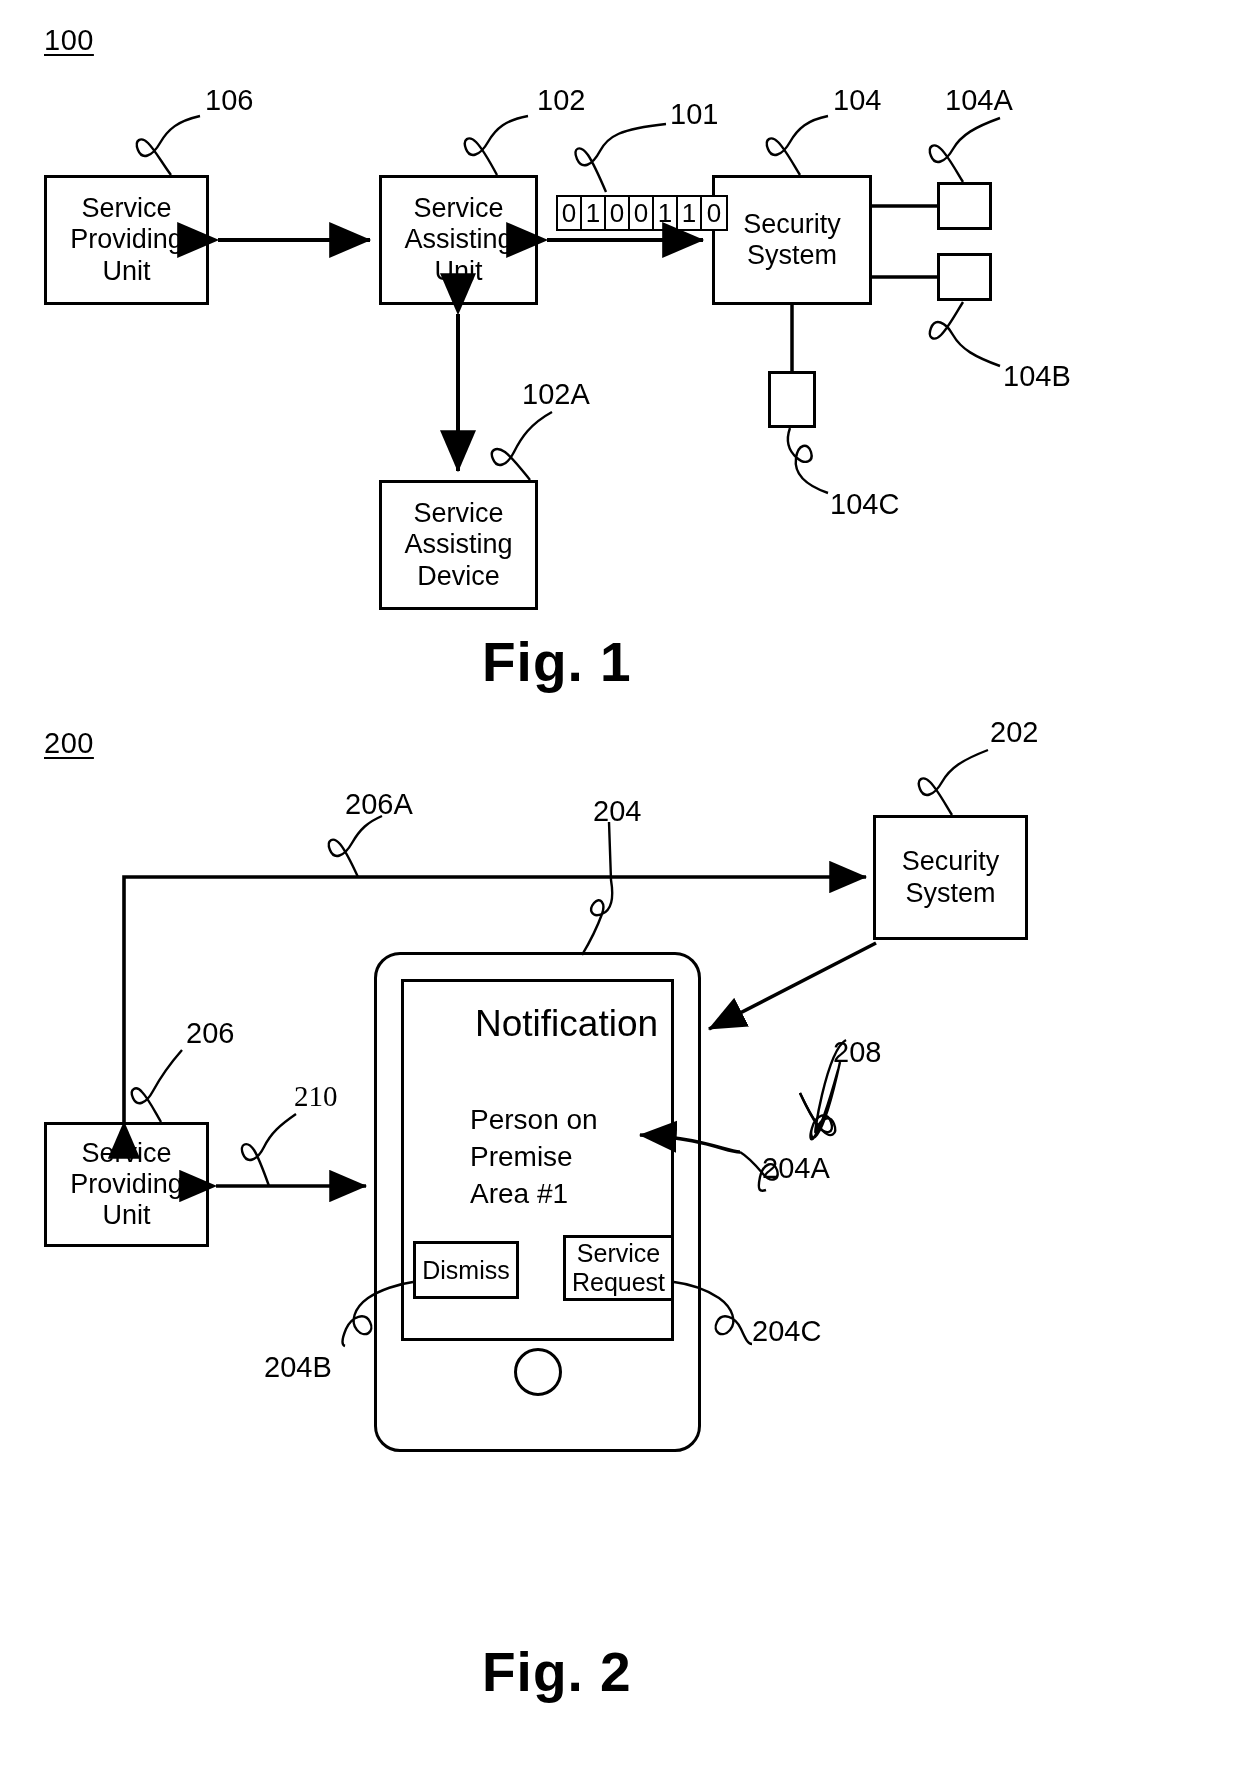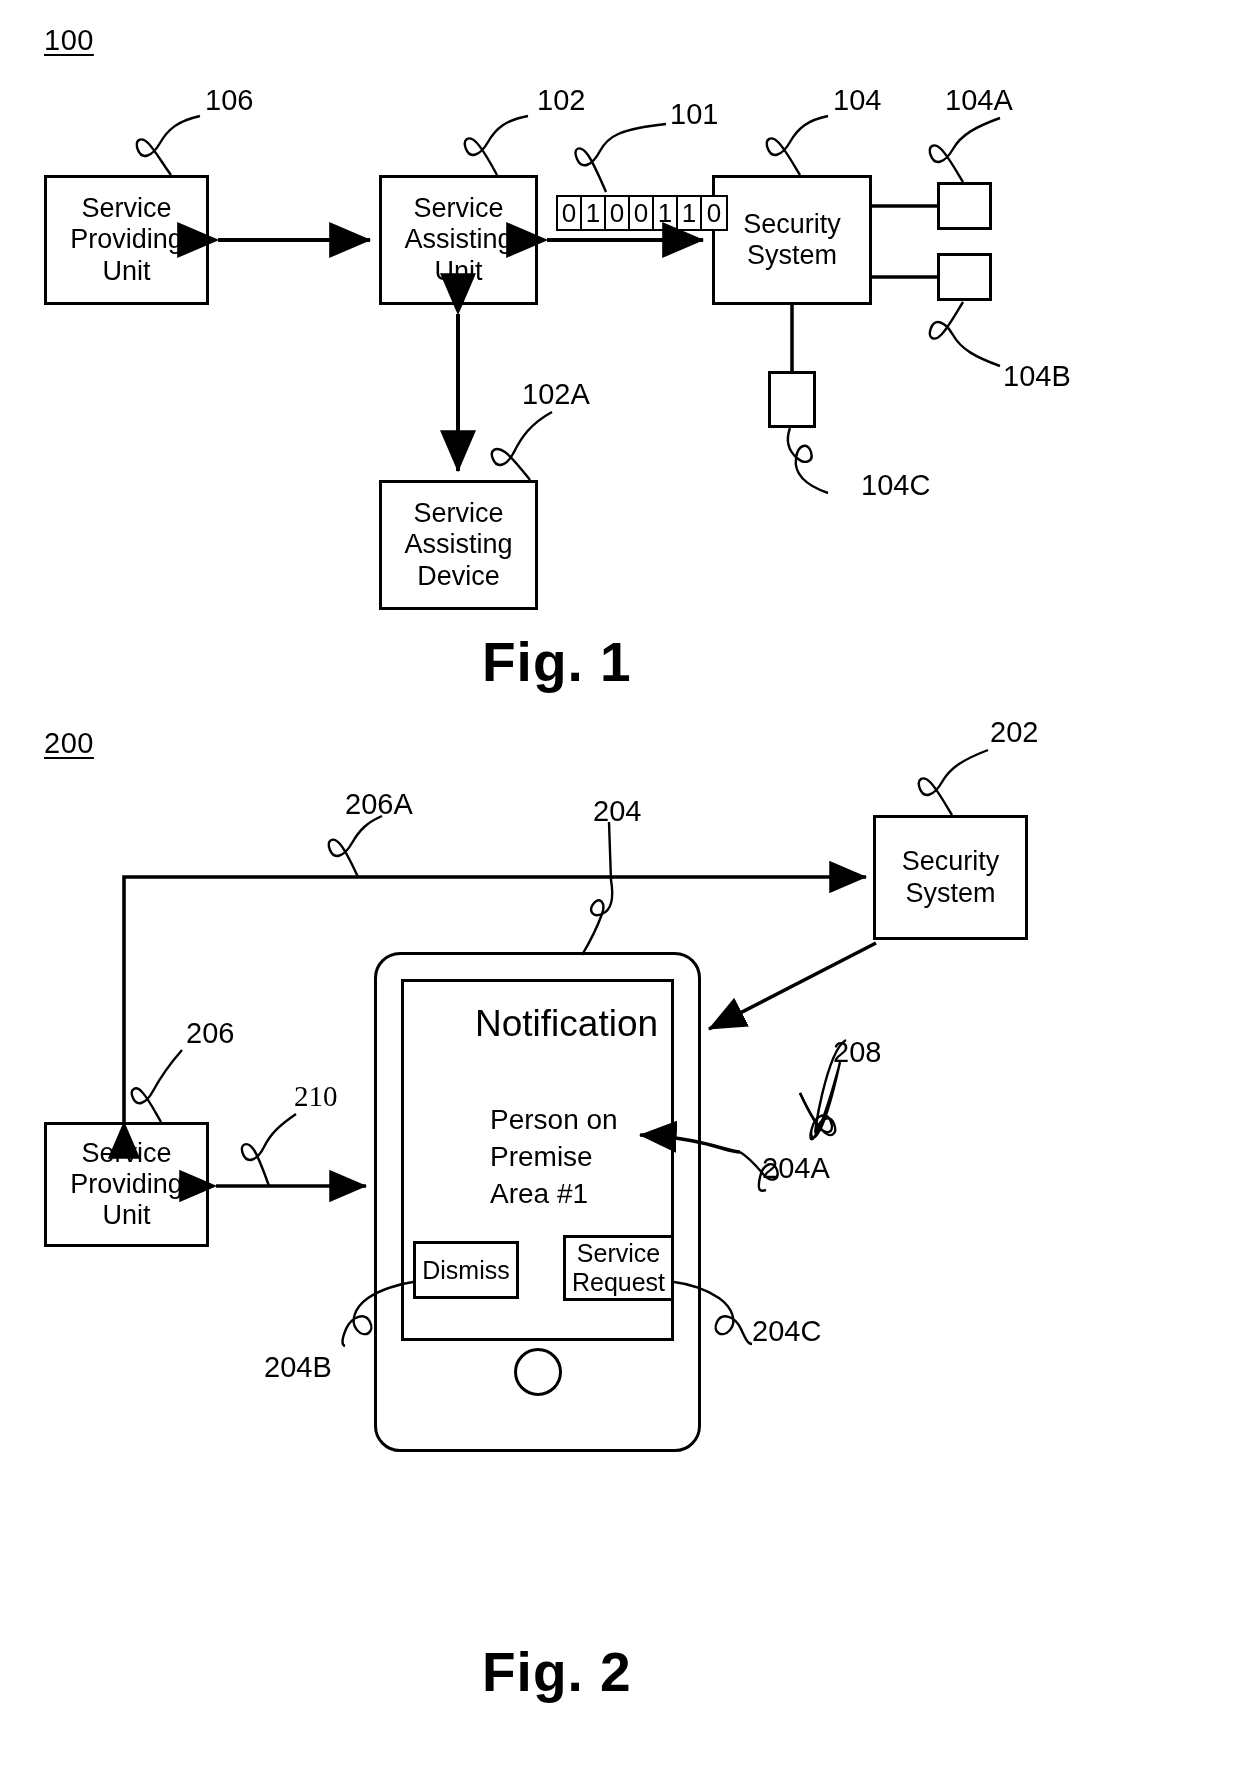--- a/index.html
+++ b/index.html
@@ -124,21 +124,20 @@
     position: absolute;
     font-size: 37px;
     text-underline-offset: 4px;
     white-space: nowrap;
   }
   .notif-body {
     position: absolute;
     font-size: 28px;
     line-height: 1.32;
     text-align: left;
-    margin-left: 20px;
   }
   .notif-body span { display: block; }
   .btn {
     position: absolute;
     border: 3px solid #000;
     background: #fff;
     display: flex;
     align-items: center;
     justify-content: center;
     text-align: center;
@@ -199,21 +198,21 @@
     <div class="bit">1</div>
     <div class="bit">0</div>
   </div>
 
   <div class="ref abs" style="left:205px; top:86px;">106</div>
   <div class="ref abs" style="left:537px; top:86px;">102</div>
   <div class="ref abs" style="left:670px; top:100px;">101</div>
   <div class="ref abs" style="left:833px; top:86px;">104</div>
   <div class="ref abs" style="left:945px; top:86px;">104A</div>
   <div class="ref abs" style="left:1003px; top:362px;">104B</div>
-  <div class="ref abs" style="left:830px; top:471px;margin-left:31px;">104C</div>
+  <div class="ref abs" style="left:830px; top:490px;">104C</div>
   <div class="ref abs" style="left:522px; top:380px;">102A</div>
 
   <div class="caption" style="left:482px; top:630px;">Fig. 1</div>
 
   <div class="fig-num abs" style="left:44px; top:727px;">200</div>
 
   <div class="block" style="left:873px; top:815px; width:155px; height:125px;">
     <div>
       <span>Security</span>
       <span>System</span>

